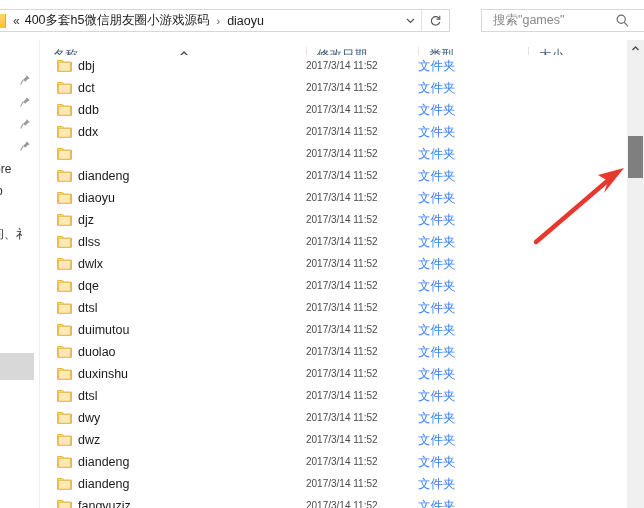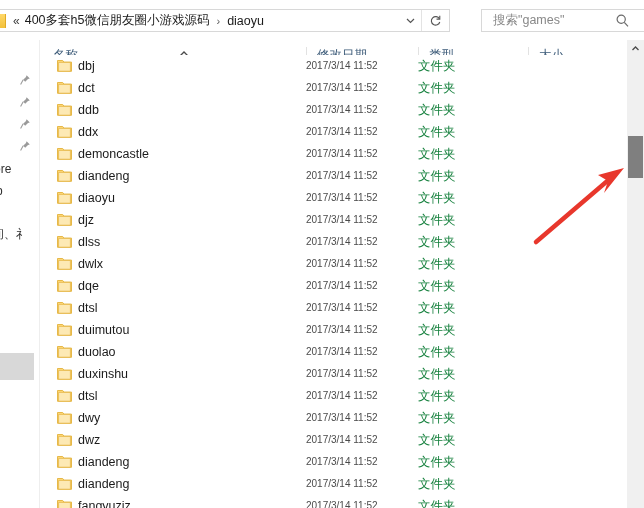--- a/index.html
+++ b/index.html
@@ -193,21 +193,21 @@
     height: 22px; line-height: 22px;
     font-size: 10px;
     color: #4a4a4a;
     white-space: nowrap;
   }
   .cell-type {
     position: absolute;
     left: 378px; top: 0;
     height: 22px; line-height: 22px;
     font-size: 12.5px;
-    color: #15803d;
+    color: #3b82f6;
     white-space: nowrap;
   }
   .cell-size {
     position: absolute;
     left: 488px; top: 0;
     height: 22px; line-height: 22px;
     font-size: 12.5px;
     color: #4a4a4a;
     white-space: nowrap;
   }
@@ -369,21 +369,20 @@
       <span class="cell-name">ddx</span>
       <span class="cell-date">2017/3/14 11:52</span>
       <span class="cell-type">文件夹</span>
       <span class="cell-size"></span>
     </div>
     <div class="row">
       <span class="folder-icon"><svg width="15" height="13" viewBox="0 0 15 13">
           <path d="M0.5 1.5 h5.2 l1.2 1.6 h7.6 v9.2 h-14 z" fill="#ffd97a" stroke="#e3b23c" stroke-width="0.9"></path>
           <path d="M1.6 3.4 h11.8 v8.8 h-11.8 z" fill="#fde9b4" stroke="#e3b23c" stroke-width="0.7"></path>
         </svg></span>
-      <span class="cell-name">demoncastle</span>
       <span class="cell-date">2017/3/14 11:52</span>
       <span class="cell-type">文件夹</span>
       <span class="cell-size"></span>
     </div>
     <div class="row">
       <span class="folder-icon"><svg width="15" height="13" viewBox="0 0 15 13">
           <path d="M0.5 1.5 h5.2 l1.2 1.6 h7.6 v9.2 h-14 z" fill="#ffd97a" stroke="#e3b23c" stroke-width="0.9"></path>
           <path d="M1.6 3.4 h11.8 v8.8 h-11.8 z" fill="#fde9b4" stroke="#e3b23c" stroke-width="0.7"></path>
         </svg></span>
       <span class="cell-name">diandeng</span>

